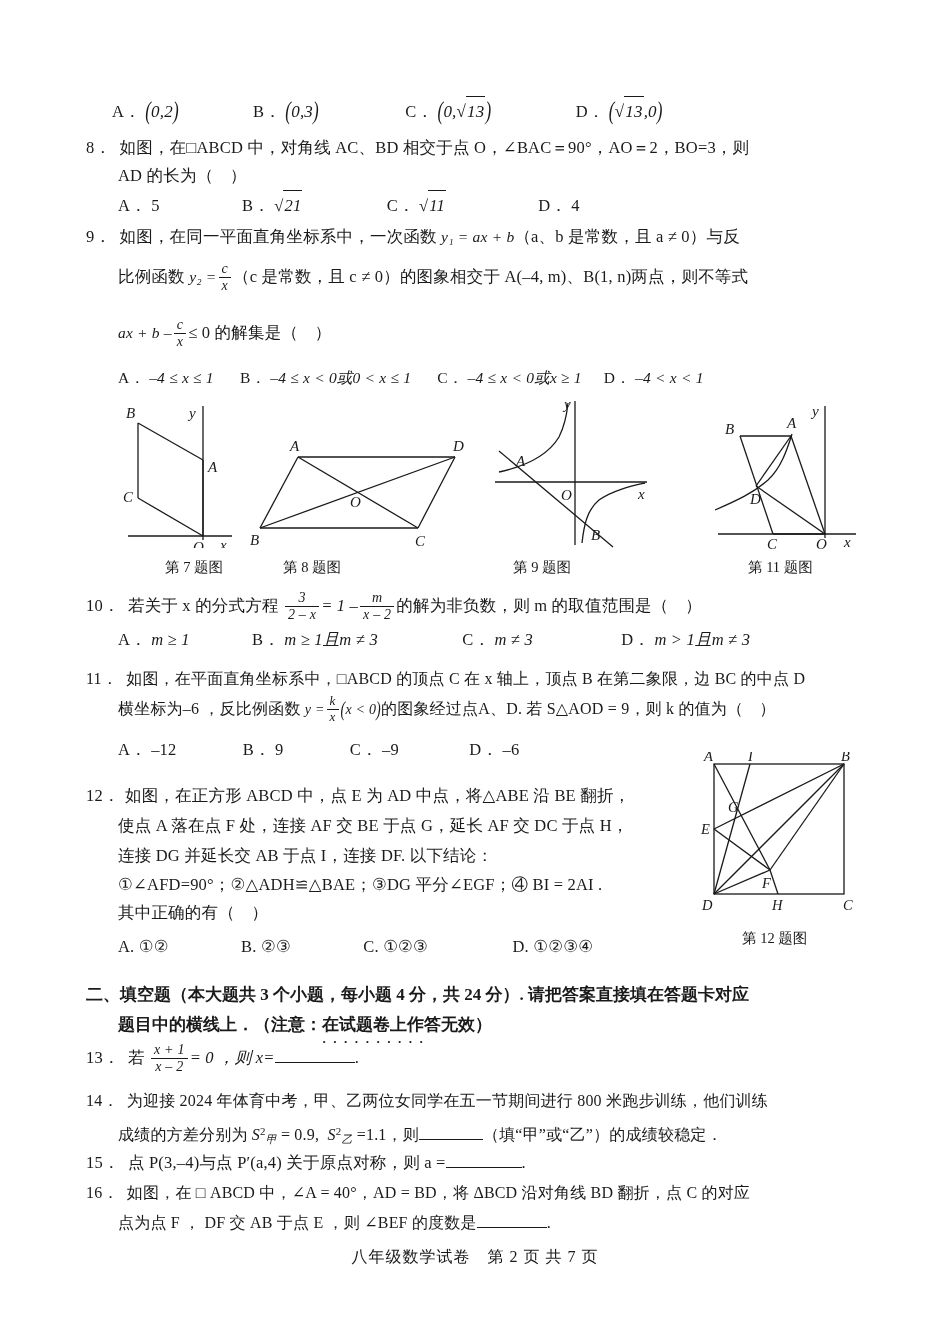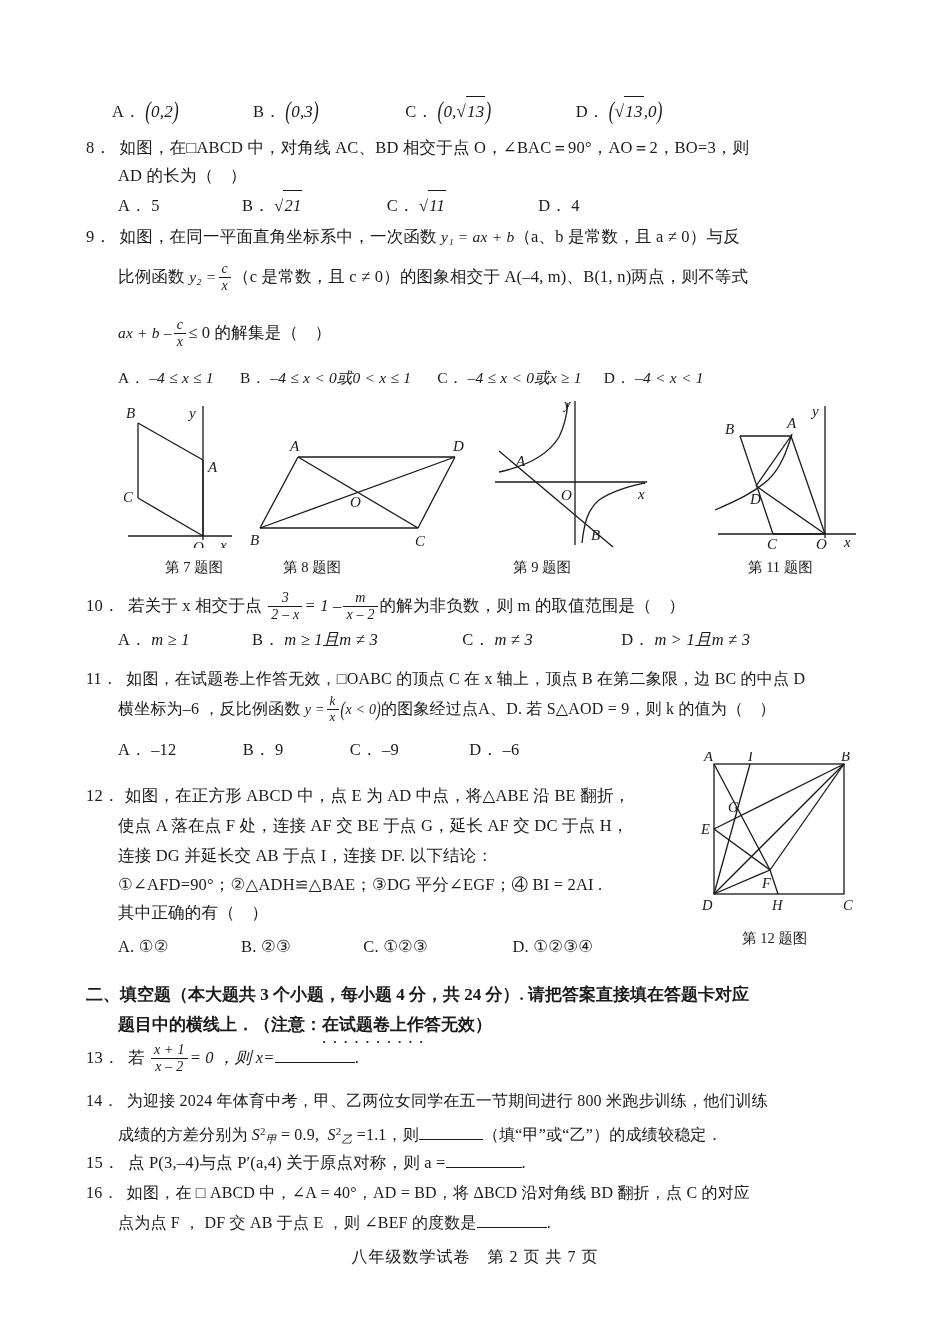--- a/index.html
+++ b/index.html
@@ -261,21 +261,21 @@
       <text x="37" y="106">D</text>
       <text x="54" y="151">C</text>
       <text x="103" y="151">O</text>
       <text x="131" y="149">x</text>
     </g>
   </svg>
   <div class="figcap" style="left:748px; top:558px;">第 11 题图</div>
 
   <div class="qline" style="left:86px; top:591px;">
     <span class="qnum">10．</span>
-    <span style="margin-left:4px;">若关于 x 相交于点 </span><span class="frac it"><span class="num">3</span><span class="den">2 – x</span></span><span class="it">= 1 –</span><span class="frac it"><span class="num">m</span><span class="den">x – 2</span></span><span>的解为非负数，则 m 的取值范围是（　）</span>
+    <span style="margin-left:4px;">若关于 x 的分式方程 </span><span class="frac it"><span class="num">3</span><span class="den">2 – x</span></span><span class="it">= 1 –</span><span class="frac it"><span class="num">m</span><span class="den">x – 2</span></span><span>的解为非负数，则 m 的取值范围是（　）</span>
   </div>
   <div class="qline" style="left:118px; top:625px;">
     <span class="opt">
       <span>A．</span>
       <span class="it">m ≥ 1</span>
     </span>
     <span class="opt" style="margin-left:58px;">
       <span>B．</span>
       <span class="it">m ≥ 1且m ≠ 3</span>
     </span>
@@ -284,21 +284,21 @@
       <span class="it">m ≠ 3</span>
     </span>
     <span class="opt" style="margin-left:84px;">
       <span>D．</span>
       <span class="it">m &gt; 1且m ≠ 3</span>
     </span>
   </div>
 
   <div class="qline" style="left:86px; top:664px; font-size:16px;">
     <span class="qnum">11．</span>
-    <span style="margin-left:4px;">如图，在试题卷上作答无效，□OABC 的顶点 C 在 x 轴上，顶点 B 在第二象限，边 BC 的中点 D</span>
+    <span style="margin-left:4px;">如图，在平面直角坐标系中，□ABCD 的顶点 C 在 x 轴上，顶点 B 在第二象限，边 BC 的中点 D</span>
   </div>
   <div class="qline" style="left:118px; top:694px; font-size:16px;">
     <span>横坐标为–6 ，反比例函数 </span><span class="it" style="font-size:14px;">y =</span><span class="frac small it"><span class="num">k</span><span class="den">x</span></span><span class="it" style="font-size:14px;"><span class="paren-big">(</span>x &lt; 0<span class="paren-big">)</span></span><span>的图象经过点A、D. 若 S△AOD = 9，则 k 的值为（　）</span>
   </div>
   <div class="qline" style="left:118px; top:735px;">
     <span class="opt">
       <span>A．</span>
       <span>–12</span>
     </span>
     <span class="opt" style="margin-left:62px;">

